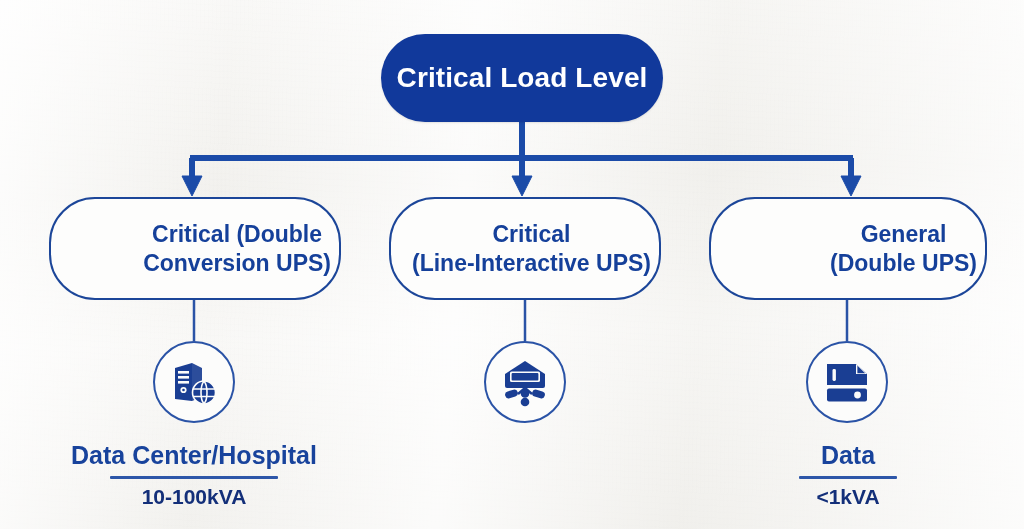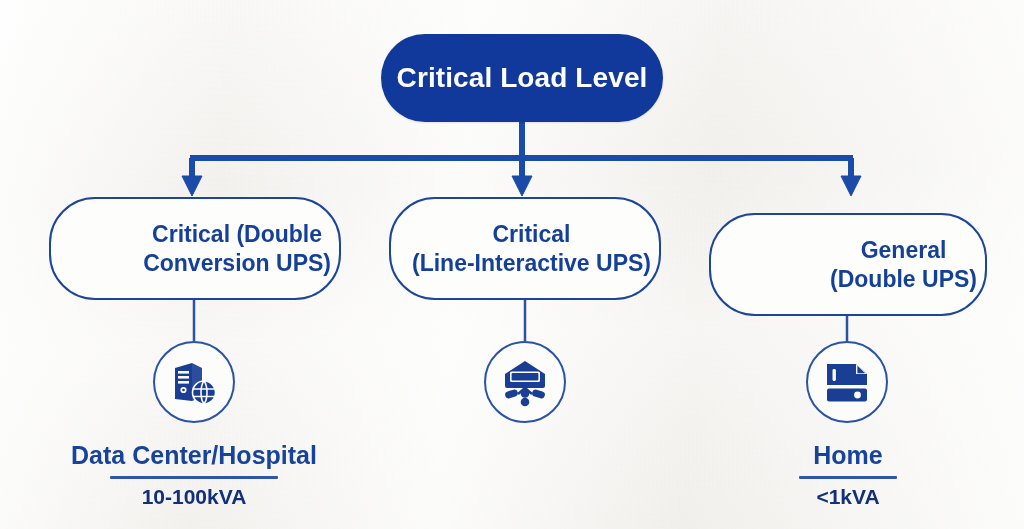--- a/index.html
+++ b/index.html
@@ -68,21 +68,21 @@
     background: #fdfdfc;
     border: 2px solid #1c4699;
     border-radius: 46px;
     display: flex;
     align-items: center;
     justify-content: flex-end;
     box-sizing: border-box;
   }
   .cat-node-0 { left: 49px;  width: 292px; }
   .cat-node-1 { left: 389px; width: 272px; }
-  .cat-node-2 { left: 709px; width: 278px; margin-top: 16px; }
+  .cat-node-2 { left: 709px; width: 278px; }
 
   .cat-label {
     color: #15409a;
     font-size: 23px;
     font-weight: bold;
     text-align: center;
     line-height: 1.22;
     padding: 0 8px;
   }
   .cat-label .l2 { display: block; }
@@ -251,18 +251,18 @@
   </div>
 
   <div class="caption-block caption-block-0">
     <div class="caption-name">Data Center/Hospital</div>
     <div class="caption-rule"></div>
     <div class="caption-value">10-100kVA</div>
   </div>
 
 
   <div class="caption-block caption-block-2">
-    <div class="caption-name">Home</div>
+    <div class="caption-name">Data</div>
     <div class="caption-rule"></div>
     <div class="caption-value">&lt;1kVA</div>
   </div>
 
 </div>
 
 </body></html>

